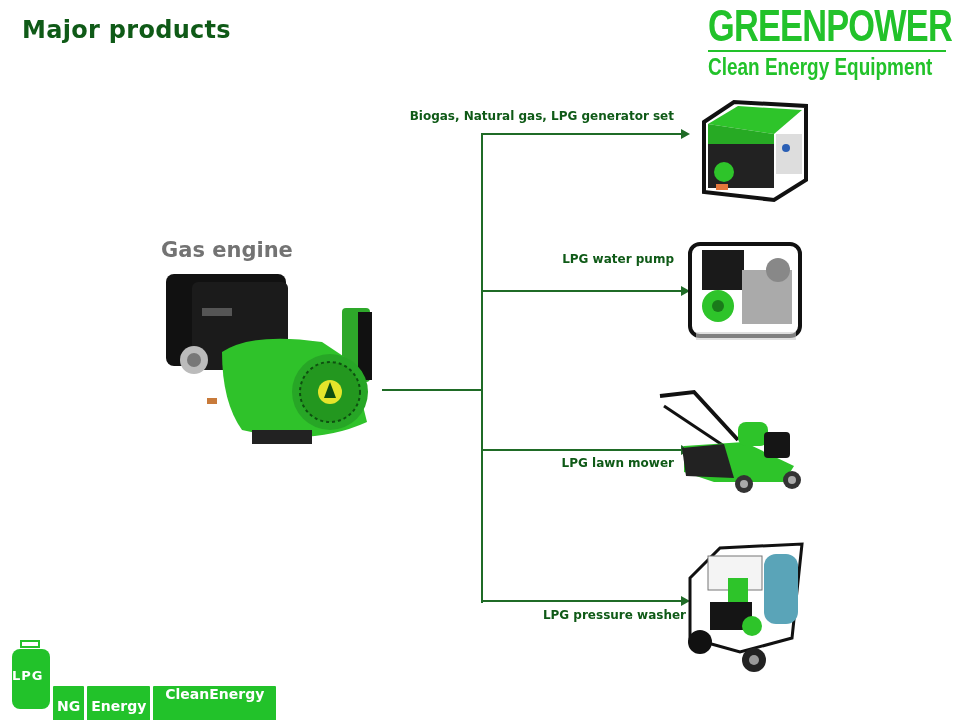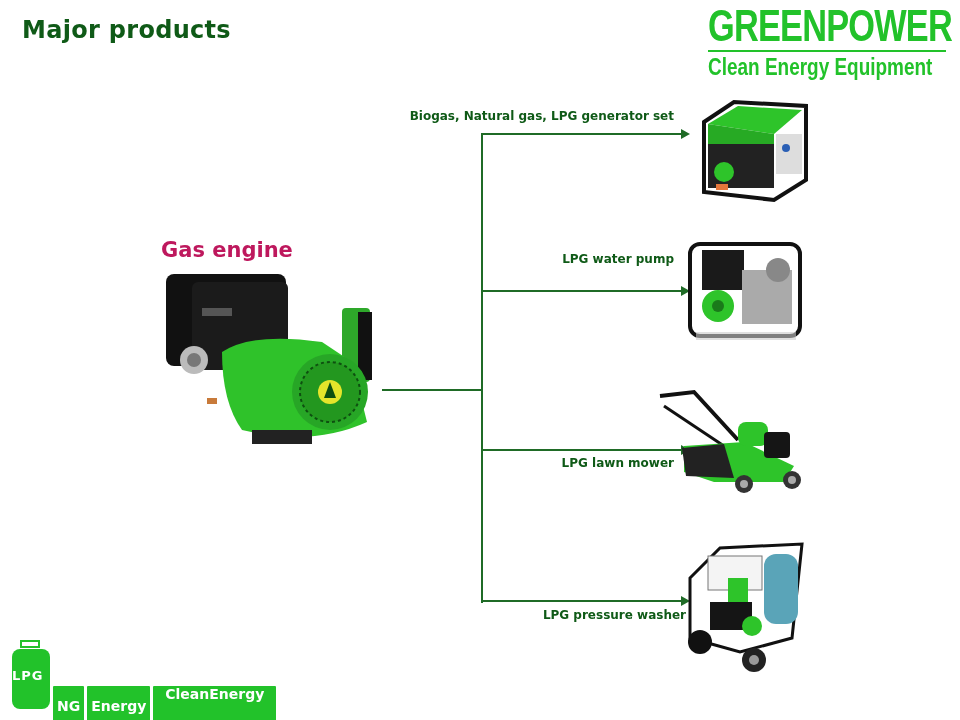--- a/index.html
+++ b/index.html
@@ -4,21 +4,21 @@
 <style>
   html, body { margin:0; padding:0; }
   body { width:960px; height:720px; background:#ffffff; position:relative; overflow:hidden; font-family:"DejaVu Sans", sans-serif; }
   .abs { position:absolute; }
   .title { left:22px; top:16px; font-weight:bold; font-size:24px; color:#0f5a17; letter-spacing:0.3px; }
   .logo { left:708px; top:4px; width:240px; }
   .logo-main { font-family:"Liberation Sans", sans-serif; font-weight:bold; font-size:44px; color:#22c22a; line-height:44px; letter-spacing:-1px; transform:scaleX(0.78); transform-origin:left; white-space:nowrap; }
   .logo-rule { height:2px; background:#22c22a; margin:2px 0 3px 0; width:238px; }
   .logo-sub { font-family:"Liberation Sans", sans-serif; font-weight:bold; font-size:24px; color:#22c22a; line-height:24px; transform:scaleX(0.79); transform-origin:left; white-space:nowrap; }
   .label { font-weight:bold; font-size:12px; color:#0f5a17; white-space:nowrap; text-align:right; }
-  .engine-label { left:161px; top:238px; font-weight:bold; font-size:21px; color:#be185d; }
+  .engine-label { left:161px; top:238px; font-weight:bold; font-size:21px; color:#737373; }
   .line-h { height:2px; background:#1f6b26; }
   .line-v { width:2px; background:#1f6b26; }
   .arrow { width:0; height:0; border-top:5px solid transparent; border-bottom:5px solid transparent; border-left:9px solid #1f6b26; }
   .badge { background:#22c22a; color:#fff; font-weight:bold; font-size:14px; padding:12px 4px; line-height:17px; border-radius:1px; }
 </style>
 </head>
 <body>
 
 <div class="abs title">Major products</div>
 

